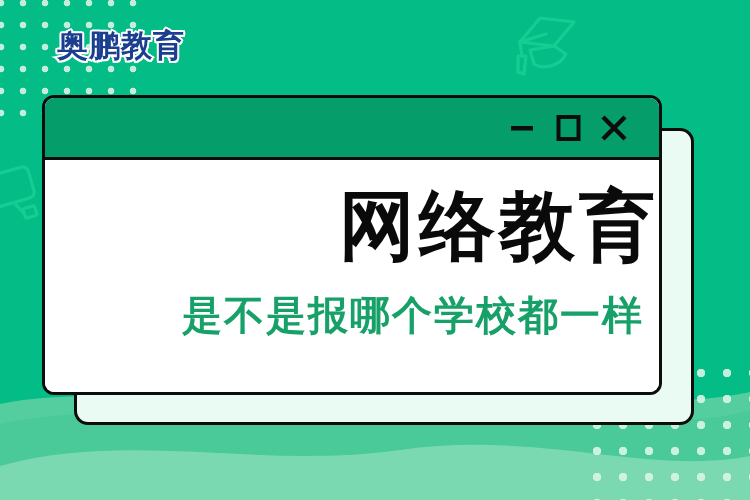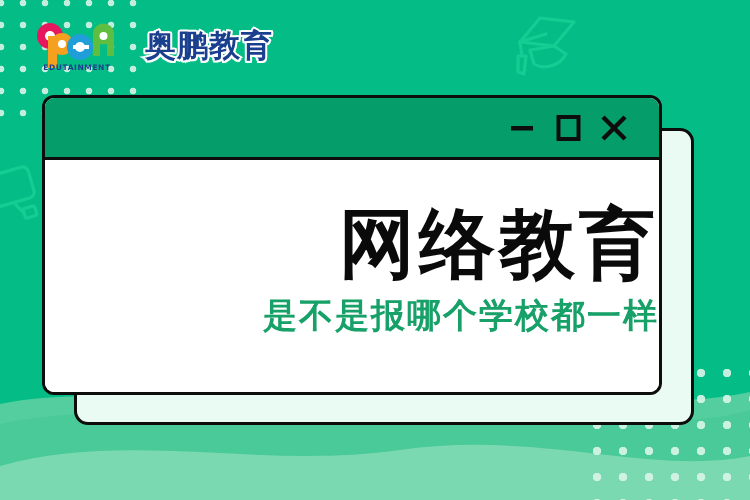--- a/index.html
+++ b/index.html
@@ -173,26 +173,26 @@
     font-weight: bold;
     color: #0a0a0a;
     letter-spacing: 4px;
     line-height: 1;
     margin: 0 0 16px 0;
     white-space: nowrap;
   }
 
   .subhead {
     font-family: "DejaVu Sans", "Liberation Sans", sans-serif;
-    font-size: 34px;
+    font-size: 40px;
     font-weight: bold;
     color: #17a168;
     letter-spacing: 2px;
     line-height: 1;
-    margin: 0;
+    margin: 15px;
     white-space: nowrap;
   }
 </style>
 </head>
 <body>
 
 <div id="poster">
 
   <div class="bg-layer">
 
@@ -218,41 +218,20 @@
     <svg class="monitor-icon" viewBox="0 0 62 66">
       <g fill="none" stroke="#18d096" stroke-width="3.2" stroke-linejoin="round" stroke-linecap="round">
         <rect x="2" y="8" width="44" height="32" rx="6" transform="rotate(-16 24 24)"></rect>
         <path d="M30 42 L38 50"></path>
         <rect x="38" y="44" width="12" height="10" rx="2" transform="rotate(-16 44 49)"></rect>
       </g>
     </svg>
   </div>
 
   <div class="logo-wrap">
-    <div class="logo-mark">
-      <svg viewBox="0 0 88 52" width="88" height="52">
-
-        <circle cx="17" cy="16" r="13" fill="#e6165f"></circle>
-        <circle cx="17" cy="16" r="5" fill="#ffffff"></circle>
-
-        <path d="M15 16 L15 48 L24 48 L24 16 Z" fill="#f5a01e"></path>
-        <circle cx="29" cy="24" r="11" fill="#f5a01e"></circle>
-        <circle cx="29" cy="24" r="4" fill="#ffffff"></circle>
-
-        <circle cx="47" cy="27" r="13" fill="#1f9ed9"></circle>
-        <circle cx="47" cy="27" r="5" fill="#ffffff"></circle>
-        <rect x="40" y="25" width="16" height="4" fill="#ffffff"></rect>
-
-        <path d="M60 14 L60 36 L67 36 L67 18 L74 18 L74 36 L81 36 L81 14 Z" fill="#5fbe3f"></path>
-        <circle cx="70.5" cy="14" r="10.5" fill="#5fbe3f"></circle>
-        <circle cx="70.5" cy="16" r="4" fill="#ffffff"></circle>
-
-        <text x="44" y="50" text-anchor="middle" font-family="DejaVu Sans, Liberation Sans, sans-serif" font-size="7.5" font-weight="bold" letter-spacing="0.6" fill="#1b3f8f">EDUTAINMENT</text>
-      </svg>
-    </div>
     <div class="logo-text">奥鹏教育</div>
   </div>
 
   <div class="back-panel"></div>
 
   <div class="window">
 
     <div class="titlebar">
       <div class="win-btn">
         <svg width="34" height="34" viewBox="0 0 34 34">

